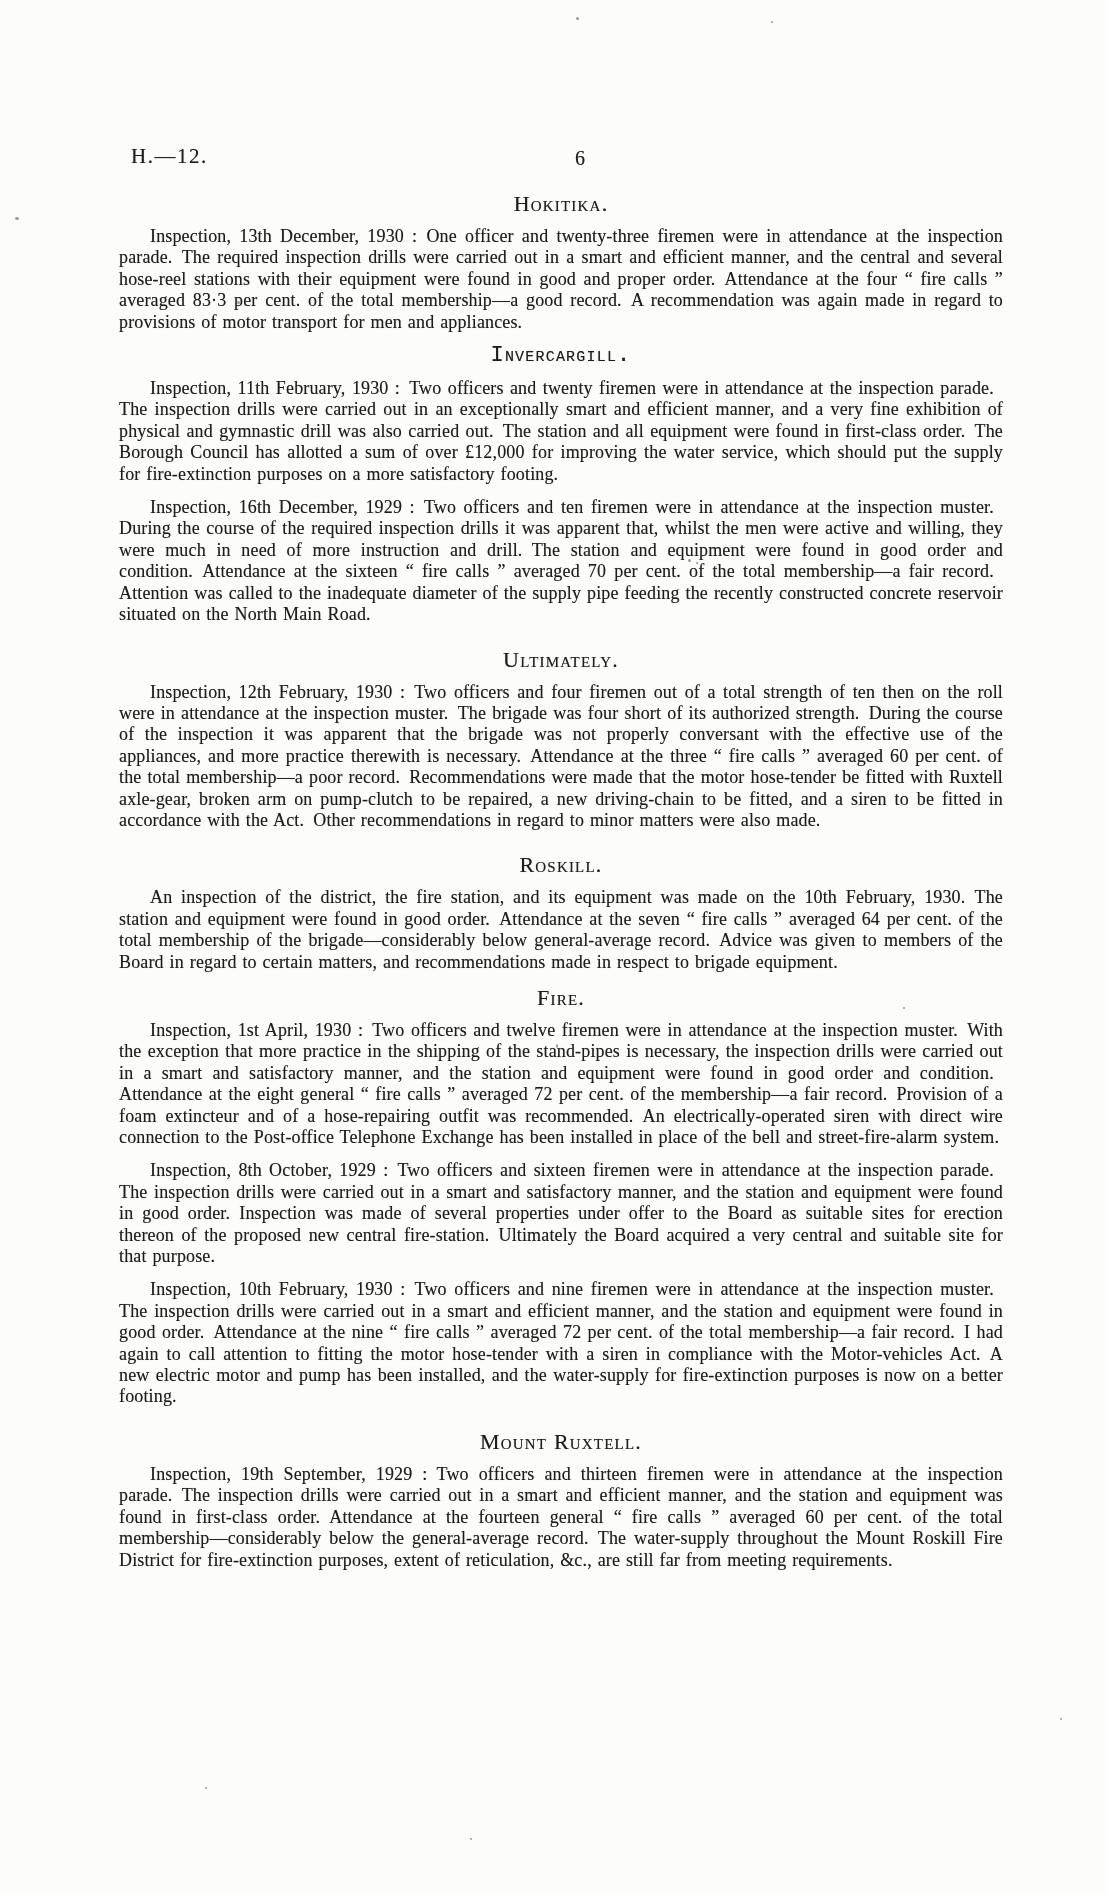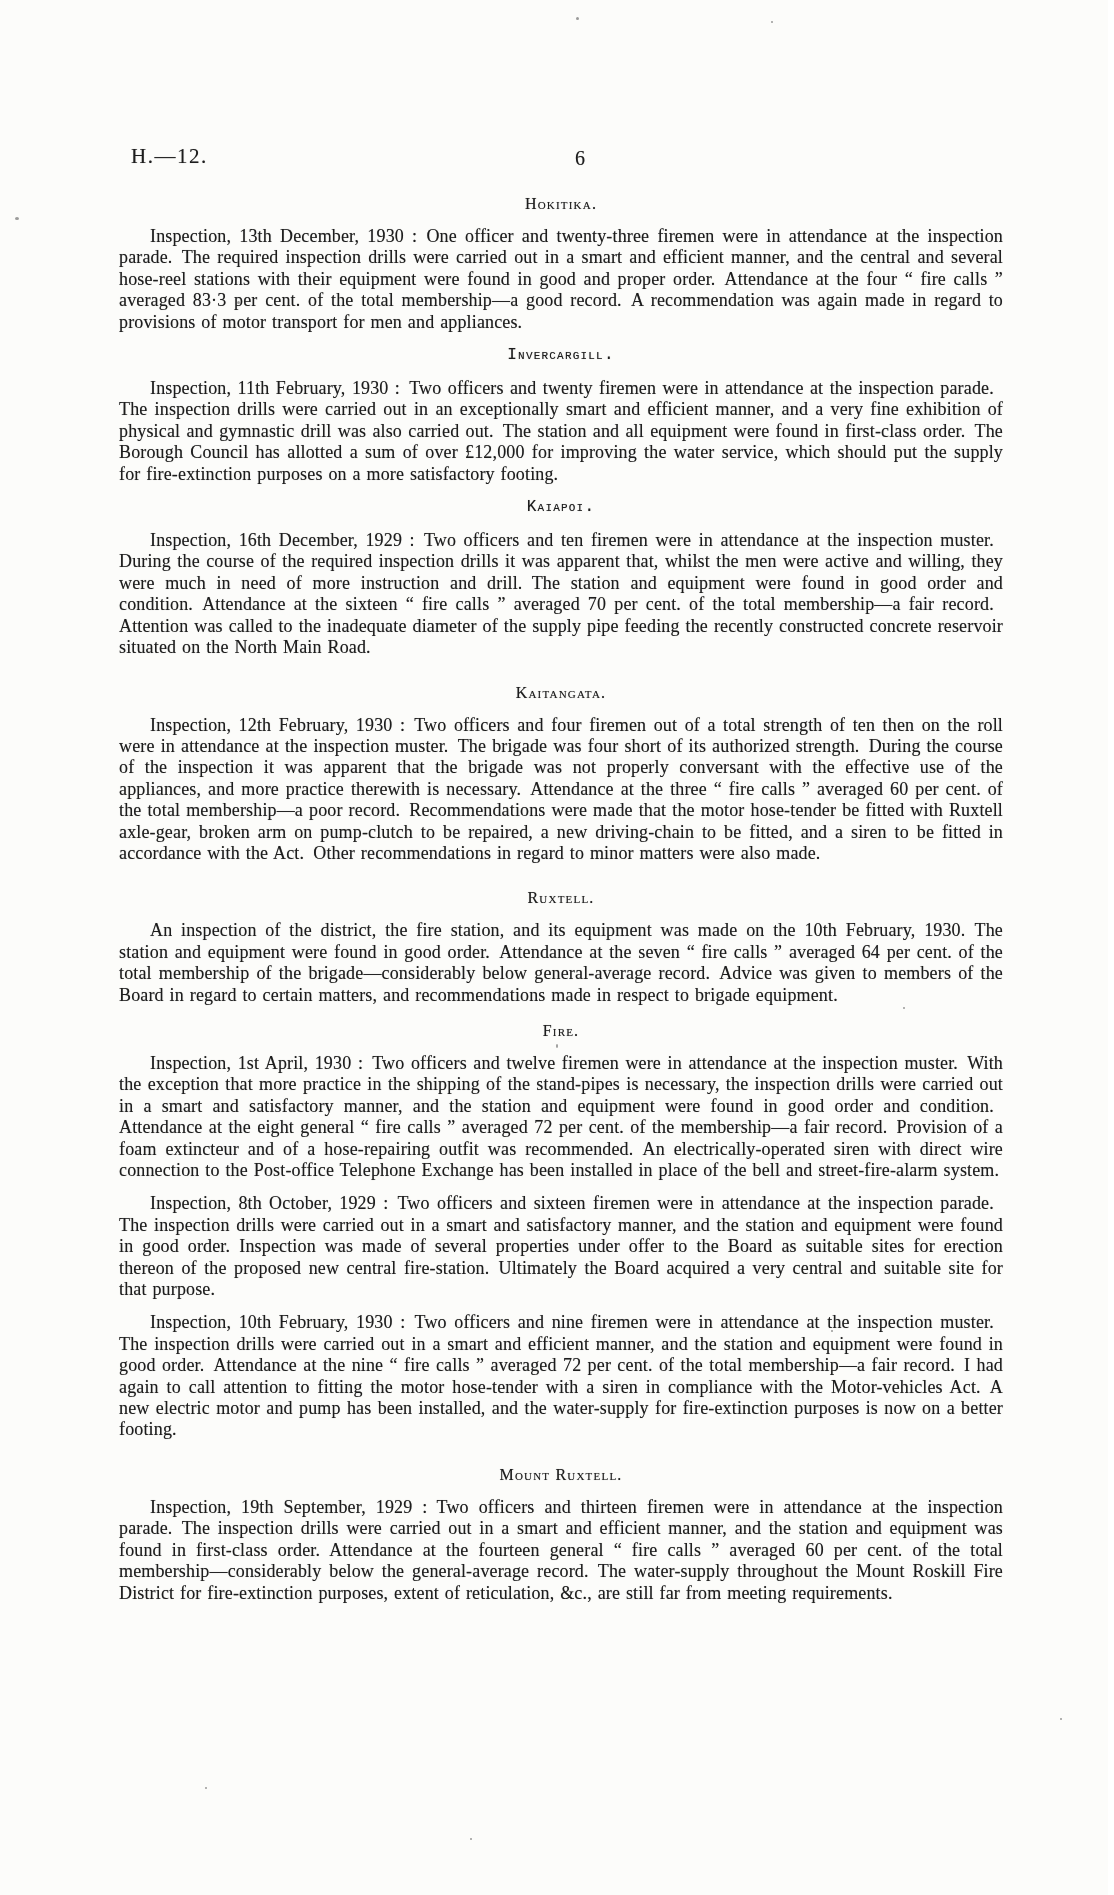--- a/index.html
+++ b/index.html
@@ -28,21 +28,21 @@
     font-size: 20px;
     text-shadow: 0 0 0.7px rgba(20,20,20,0.45);
   }
   .content {
     position: absolute;
     top: 193px;
     left: 107px;
     width: 908px;
   }
   h3.sec {
-    font-size: 16px;
+    font-size: 22px;
     font-weight: normal;
     font-variant: small-caps;
     letter-spacing: 1.2px;
     text-align: center;
     line-height: 21px;
     margin: 12px 0 5px 0;
     text-shadow: 0 0 0.7px rgba(20,20,20,0.5);
   }
   h3.sec.m-first { margin-top: 0; }
   h3.sec.m-sm { margin-top: 9px; font-family: Liberation Mono, monospace; }
@@ -74,27 +74,26 @@
   <div class="page-num">6</div>
 
   <div class="content">
 
     <h3 class="sec m-first">Hokitika.</h3>
     <p class="body">Inspection, 13th December, 1930 : One officer and twenty-three firemen were in attendance at the inspection parade. The required inspection drills were carried out in a smart and efficient manner, and the central and several hose-reel stations with their equipment were found in good and proper order. Attendance at the four “ fire calls ” averaged 83·3 per cent. of the total membership—a good record. A recommendation was again made in regard to provisions of motor transport for men and appliances.</p>
 
     <h3 class="sec m-sm">Invercargill.</h3>
     <p class="body">Inspection, 11th February, 1930 : Two officers and twenty firemen were in attendance at the inspection parade. The inspection drills were carried out in an exceptionally smart and efficient manner, and a very fine exhibition of physical and gymnastic drill was also carried out. The station and all equipment were found in first-class order. The Borough Council has allotted a sum of over £12,000 for improving the water service, which should put the supply for fire-extinction purposes on a more satisfactory footing.</p>
 
-    <h3 class="sec m-sm">Kaiapoi.</h3>
     <p class="body">Inspection, 16th December, 1929 : Two officers and ten firemen were in attendance at the inspection muster. During the course of the required inspection drills it was apparent that, whilst the men were active and willing, they were much in need of more instruction and drill. The station and equipment were found in good order and condition. Attendance at the sixteen “ fire calls ” averaged 70 per cent. of the total membership—a fair record. Attention was called to the inadequate diameter of the supply pipe feeding the recently constructed concrete reservoir situated on the North Main Road.</p>
 
-    <h3 class="sec m-lg">Kaitangata.</h3>
+    <h3 class="sec m-lg">Ultimately.</h3>
     <p class="body">Inspection, 12th February, 1930 : Two officers and four firemen out of a total strength of ten then on the roll were in attendance at the inspection muster. The brigade was four short of its authorized strength. During the course of the inspection it was apparent that the brigade was not properly conversant with the effective use of the appliances, and more practice therewith is necessary. Attendance at the three “ fire calls ” averaged 60 per cent. of the total membership—a poor record. Recommendations were made that the motor hose-tender be fitted with Ruxtell axle-gear, broken arm on pump-clutch to be repaired, a new driving-chain to be fitted, and a siren to be fitted in accordance with the Act. Other recommendations in regard to minor matters were also made.</p>
 
-    <h3 class="sec m-lg">Ruxtell.</h3>
+    <h3 class="sec m-lg">Roskill.</h3>
     <p class="body">An inspection of the district, the fire station, and its equipment was made on the 10th February, 1930. The station and equipment were found in good order. Attendance at the seven “ fire calls ” averaged 64 per cent. of the total membership of the brigade—considerably below general-average record. Advice was given to members of the Board in regard to certain matters, and recommendations made in respect to brigade equipment.</p>
 
     <h3 class="sec m-md">Fire.</h3>
     <p class="body">Inspection, 1st April, 1930 : Two officers and twelve firemen were in attendance at the inspection muster. With the exception that more practice in the shipping of the stand-pipes is necessary, the inspection drills were carried out in a smart and satisfactory manner, and the station and equipment were found in good order and condition. Attendance at the eight general “ fire calls ” averaged 72 per cent. of the membership—a fair record. Provision of a foam extincteur and of a hose-repairing outfit was recommended. An electrically-operated siren with direct wire connection to the Post-office Telephone Exchange has been installed in place of the bell and street-fire-alarm system.</p>
 
     <p class="body">Inspection, 8th October, 1929 : Two officers and sixteen firemen were in attendance at the inspection parade. The inspection drills were carried out in a smart and satisfactory manner, and the station and equipment were found in good order. Inspection was made of several properties under offer to the Board as suitable sites for erection thereon of the proposed new central fire-station. Ultimately the Board acquired a very central and suitable site for that purpose.</p>
 
     <p class="body">Inspection, 10th February, 1930 : Two officers and nine firemen were in attendance at the inspection muster. The inspection drills were carried out in a smart and efficient manner, and the station and equipment were found in good order. Attendance at the nine “ fire calls ” averaged 72 per cent. of the total membership—a fair record. I had again to call attention to fitting the motor hose-tender with a siren in compliance with the Motor-vehicles Act. A new electric motor and pump has been installed, and the water-supply for fire-extinction purposes is now on a better footing.</p>
 
     <h3 class="sec m-lg">Mount Ruxtell.</h3>

